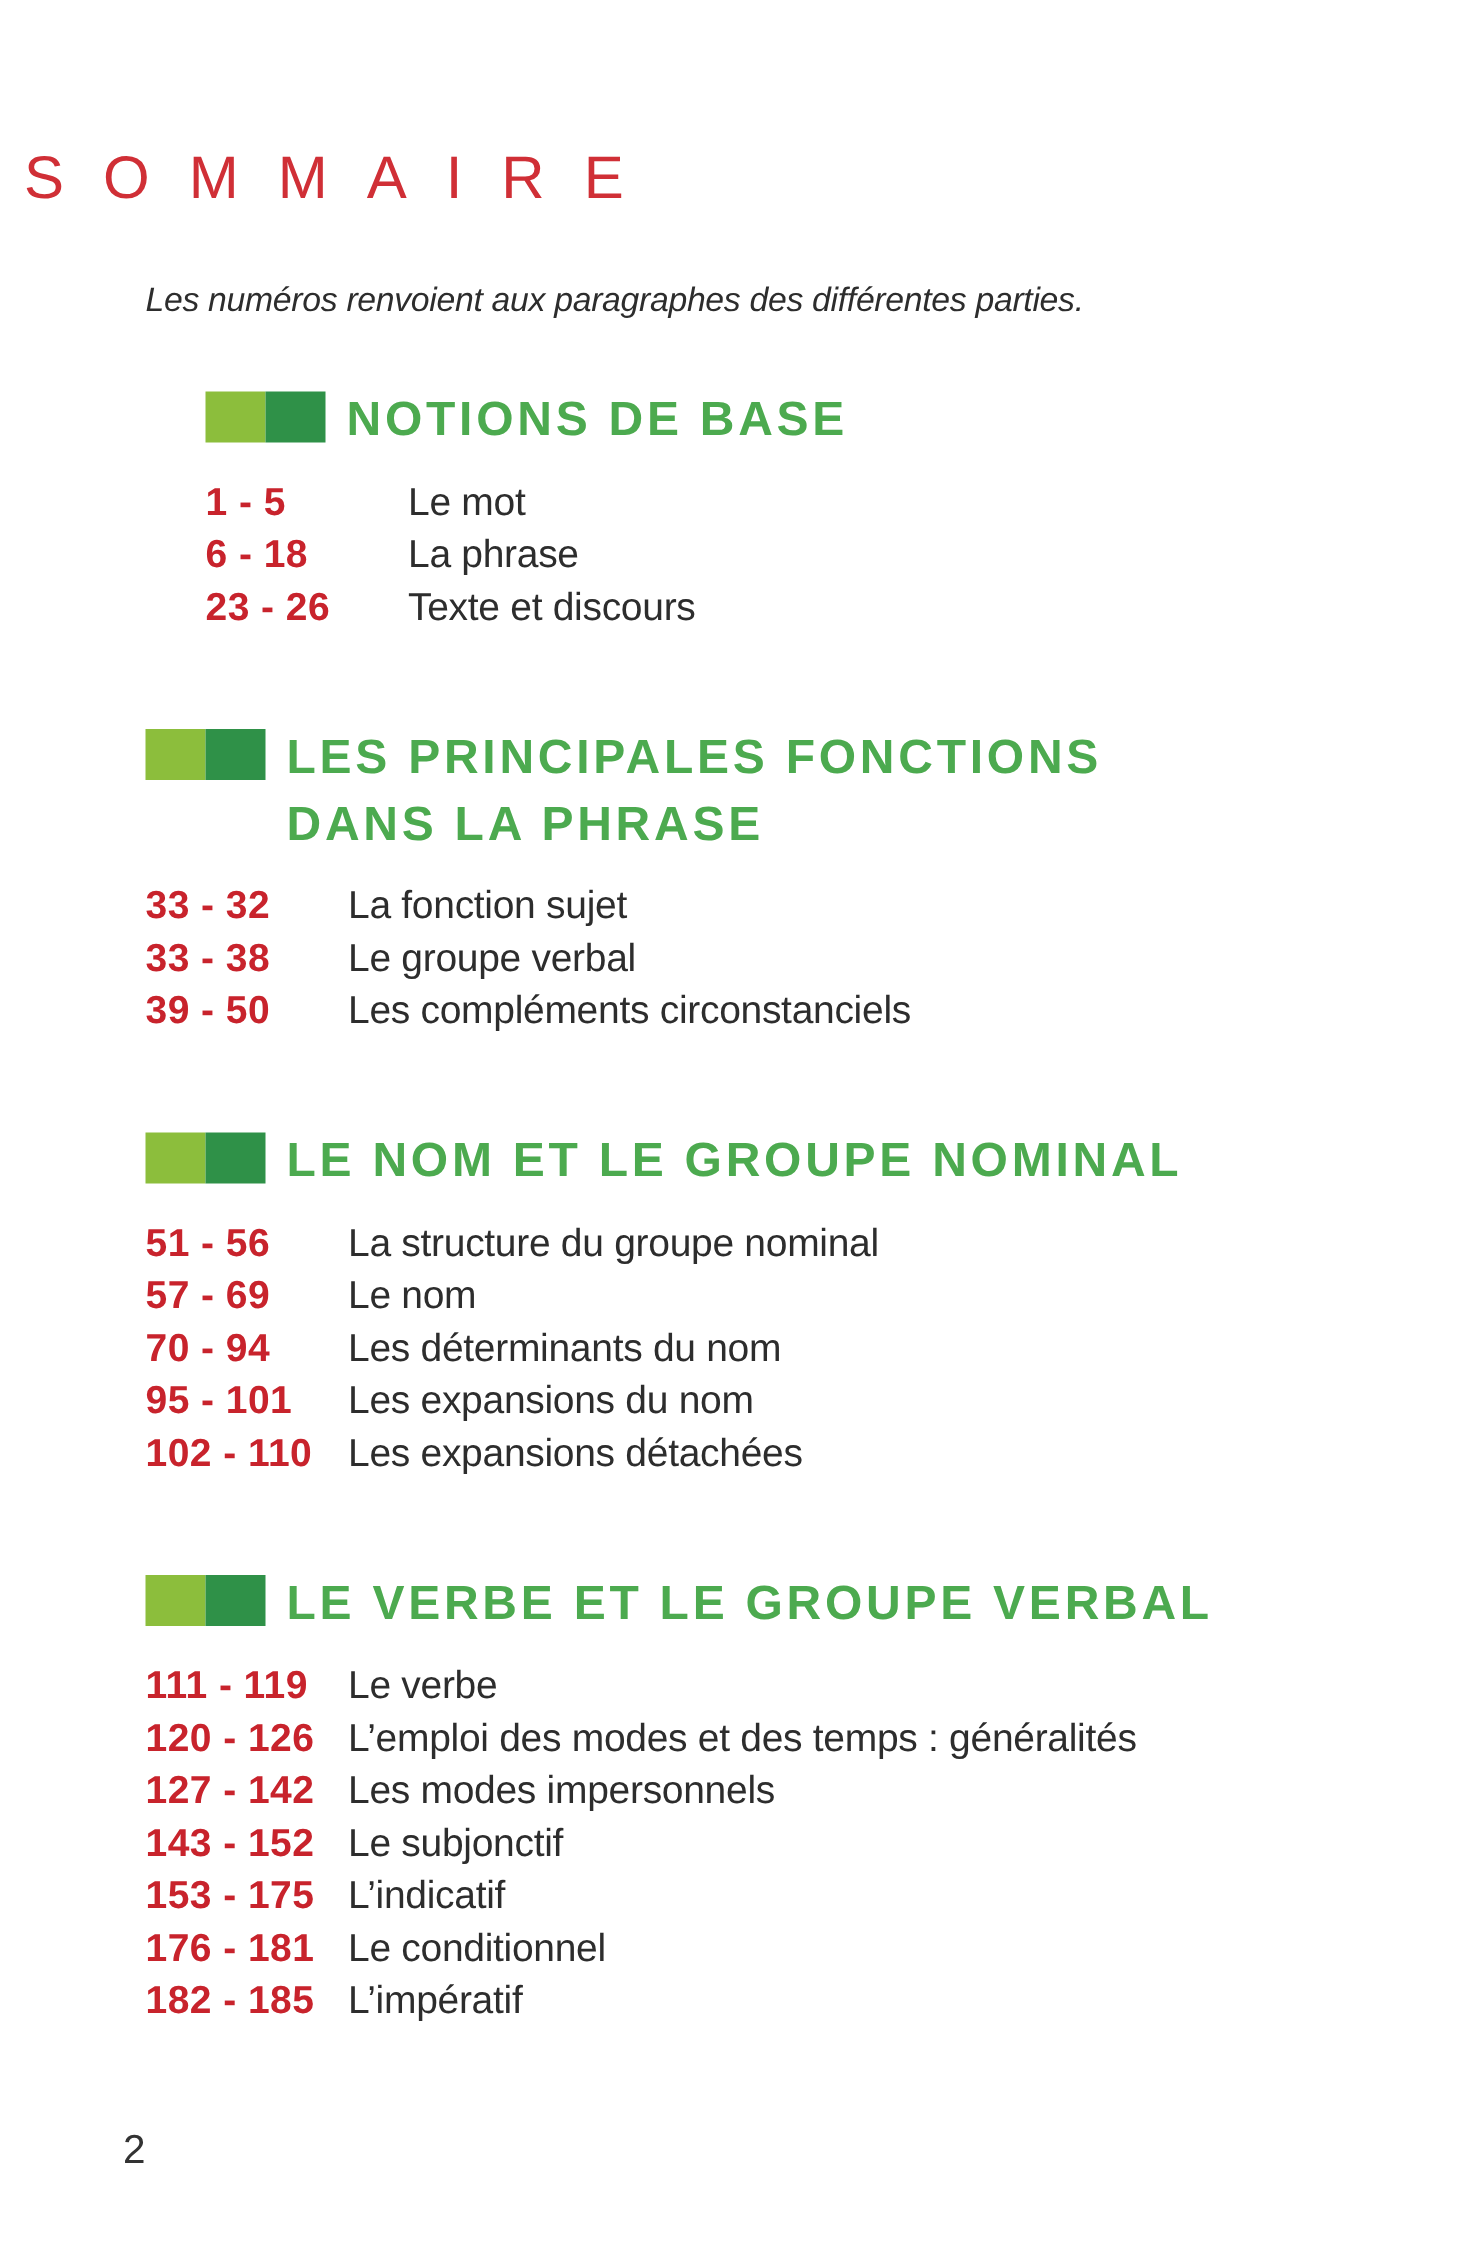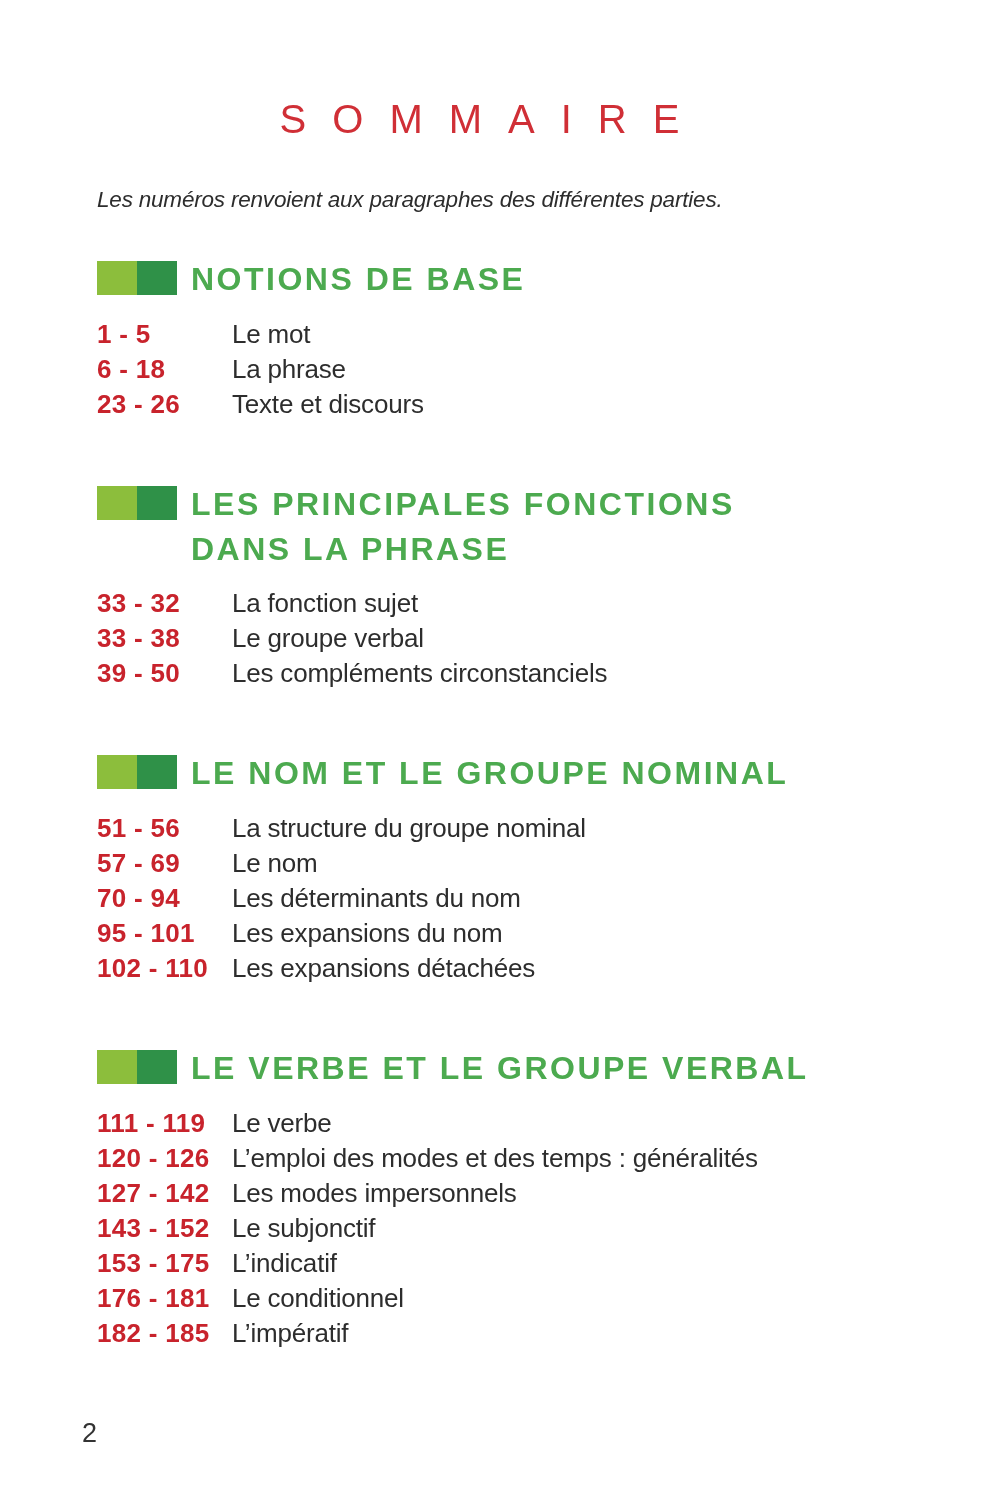--- a/index.html
+++ b/index.html
@@ -16,40 +16,40 @@
   .page{
     position:relative;
     width:982px;height:1500px;
     background:var(--page-bg);
     font-family:"Liberation Sans","DejaVu Sans",sans-serif;
     color:var(--body-text);
     overflow:hidden;
   }
   .doc-title{
     margin:95px 13px 0 0;
-    text-align:center;
+    text-align:left;
     font-size:40px;
     font-weight:400;
     letter-spacing:26px;
     padding-left:16px; 
     color:var(--title-red);
     line-height:1.2;
   }
   .doc-subtitle{
     margin:44px 13px 0 97px;
     font-style:italic;
     font-size:22.5px;
     letter-spacing:-0.2px;
     color:var(--body-text);
   }
   .sections{
     margin:44px 90px 0 97px;
   }
   .section{margin-top:60px;}
-  .section:first-child{margin-top:0;}
+  .section:first-child{margin-top:0;margin-left:40px;}
   .section-header{
     display:flex;
     align-items:flex-start;
     gap:14px;
     margin-bottom:15px;
   }
   .marker{
     display:flex;
     flex:0 0 auto;
     width:80px;height:34px;

